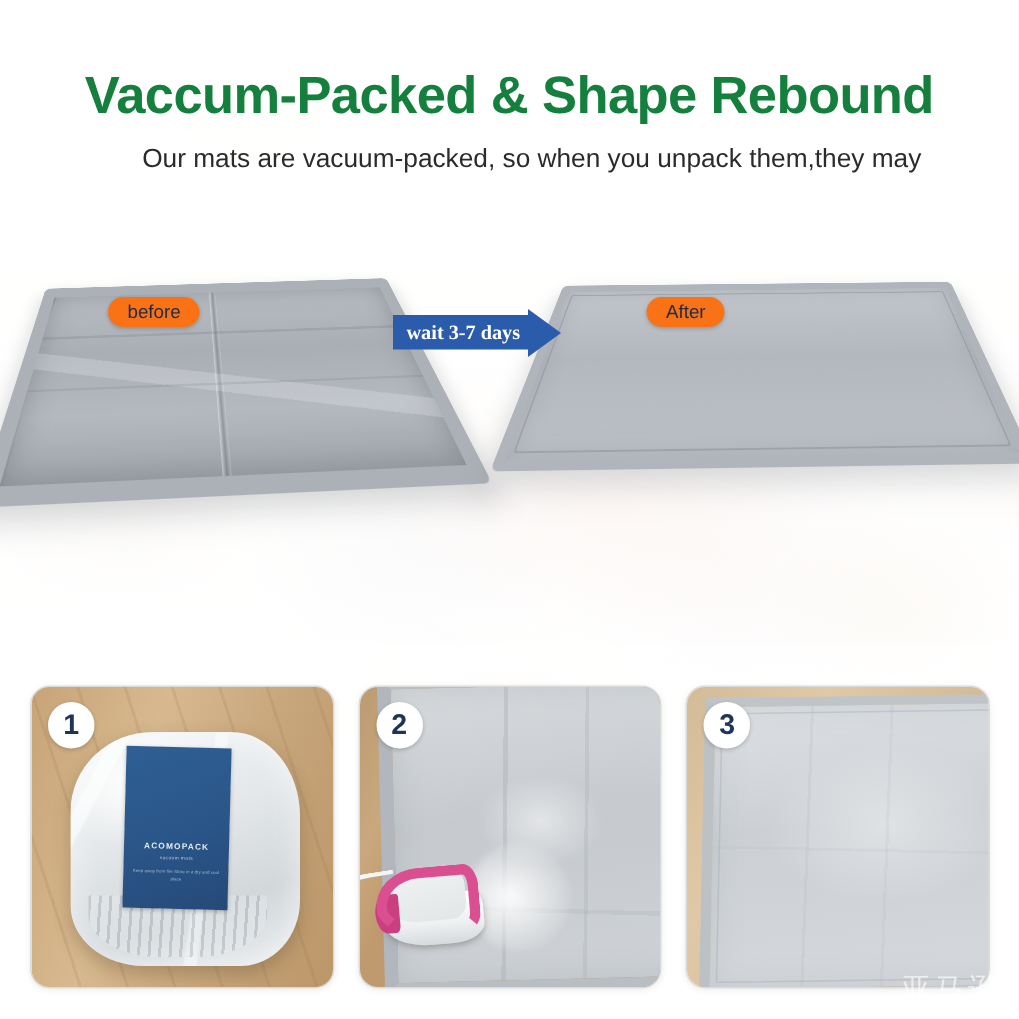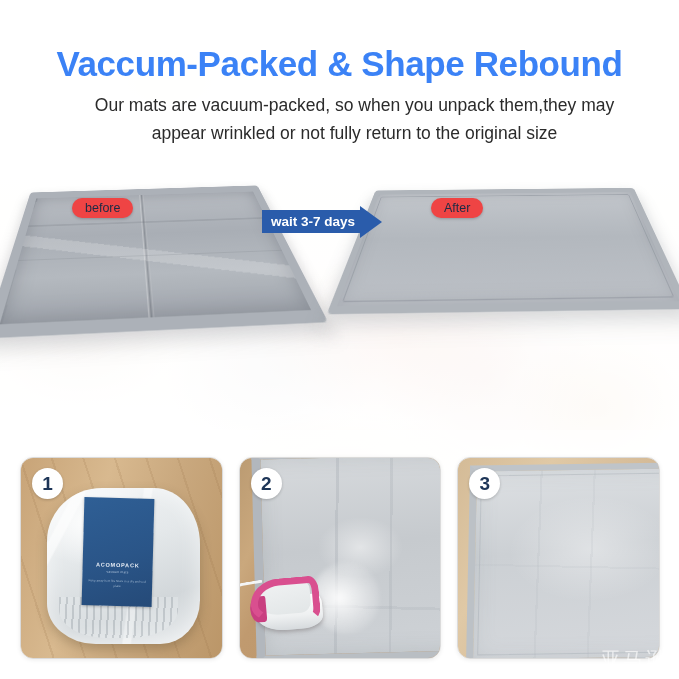--- a/index.html
+++ b/index.html
@@ -49,21 +49,21 @@
     left: 0; right: 0; top: 430px; bottom: 0;
     background: rgba(255,255,255,0.58);
   }
 
   
   .headline {
     position: absolute;
     left: 0; right: 0;
     text-align: center;
     font-weight: bold;
-    color: #3b82f6;
+    color: #15803d;
     letter-spacing: -0.4px;
     white-space: nowrap;
   }
   #headline-1 { top: 44px; font-size: 35px; }
   #headline-2 { top: 336px; font-size: 33px; }
 
   .subline {
     position: absolute;
     left: 0; right: 0;
     text-align: center;
@@ -135,40 +135,41 @@
     content: "";
     position: absolute;
     inset: 3px;
     border: 1.5px solid rgba(140,146,154,0.55);
     border-radius: 2px;
   }
 
   
   .pill {
     position: absolute;
-    background: #ef4444;
+    background: #f97316;
     color: #1d2b45;
     font-size: 12.5px;
     padding: 3px 13px;
     border-radius: 11px;
     box-shadow: 0 1px 3px rgba(0,0,0,0.22);
     white-space: nowrap;
     z-index: 6;
   }
   #label-before { left: 72px; top: 198px; }
   #label-after  { left: 431px; top: 198px; }
 
   
   .arrow-banner {
     position: absolute;
     left: 262px; top: 205px;
     height: 33px;
     z-index: 7;
     display: flex;
     align-items: center;
+    font-family: Liberation Serif, serif;
   }
   .arrow-body {
     background: #2a5cab;
     color: #ffffff;
     font-size: 13.5px;
     font-weight: bold;
     padding: 3px 6px 3px 9px;
     height: 23px;
     line-height: 17px;
     box-sizing: border-box;
@@ -405,21 +406,20 @@
 
   <div class="bg-wash"></div>
   <div class="bg-veil"></div>
   <div class="bg-veil-top"></div>
   <div class="bg-veil-bottom"></div>
 
   <div class="headline" id="headline-1">Vaccum-Packed &amp; Shape Rebound</div>
 
   <div class="subline" id="sub-1a">Our mats are vacuum-packed, so when you unpack them,they may</div>
 
-  <div class="subline" id="sub-1b">appear wrinkled or not fully return to the original size</div>
 
   <div class="mat-stage">
     <div class="mat" id="mat-before"></div>
     <div class="mat" id="mat-after"></div>
   </div>
 
   <div class="pill" id="label-before">before</div>
 
   <div class="pill" id="label-after">After</div>
 

